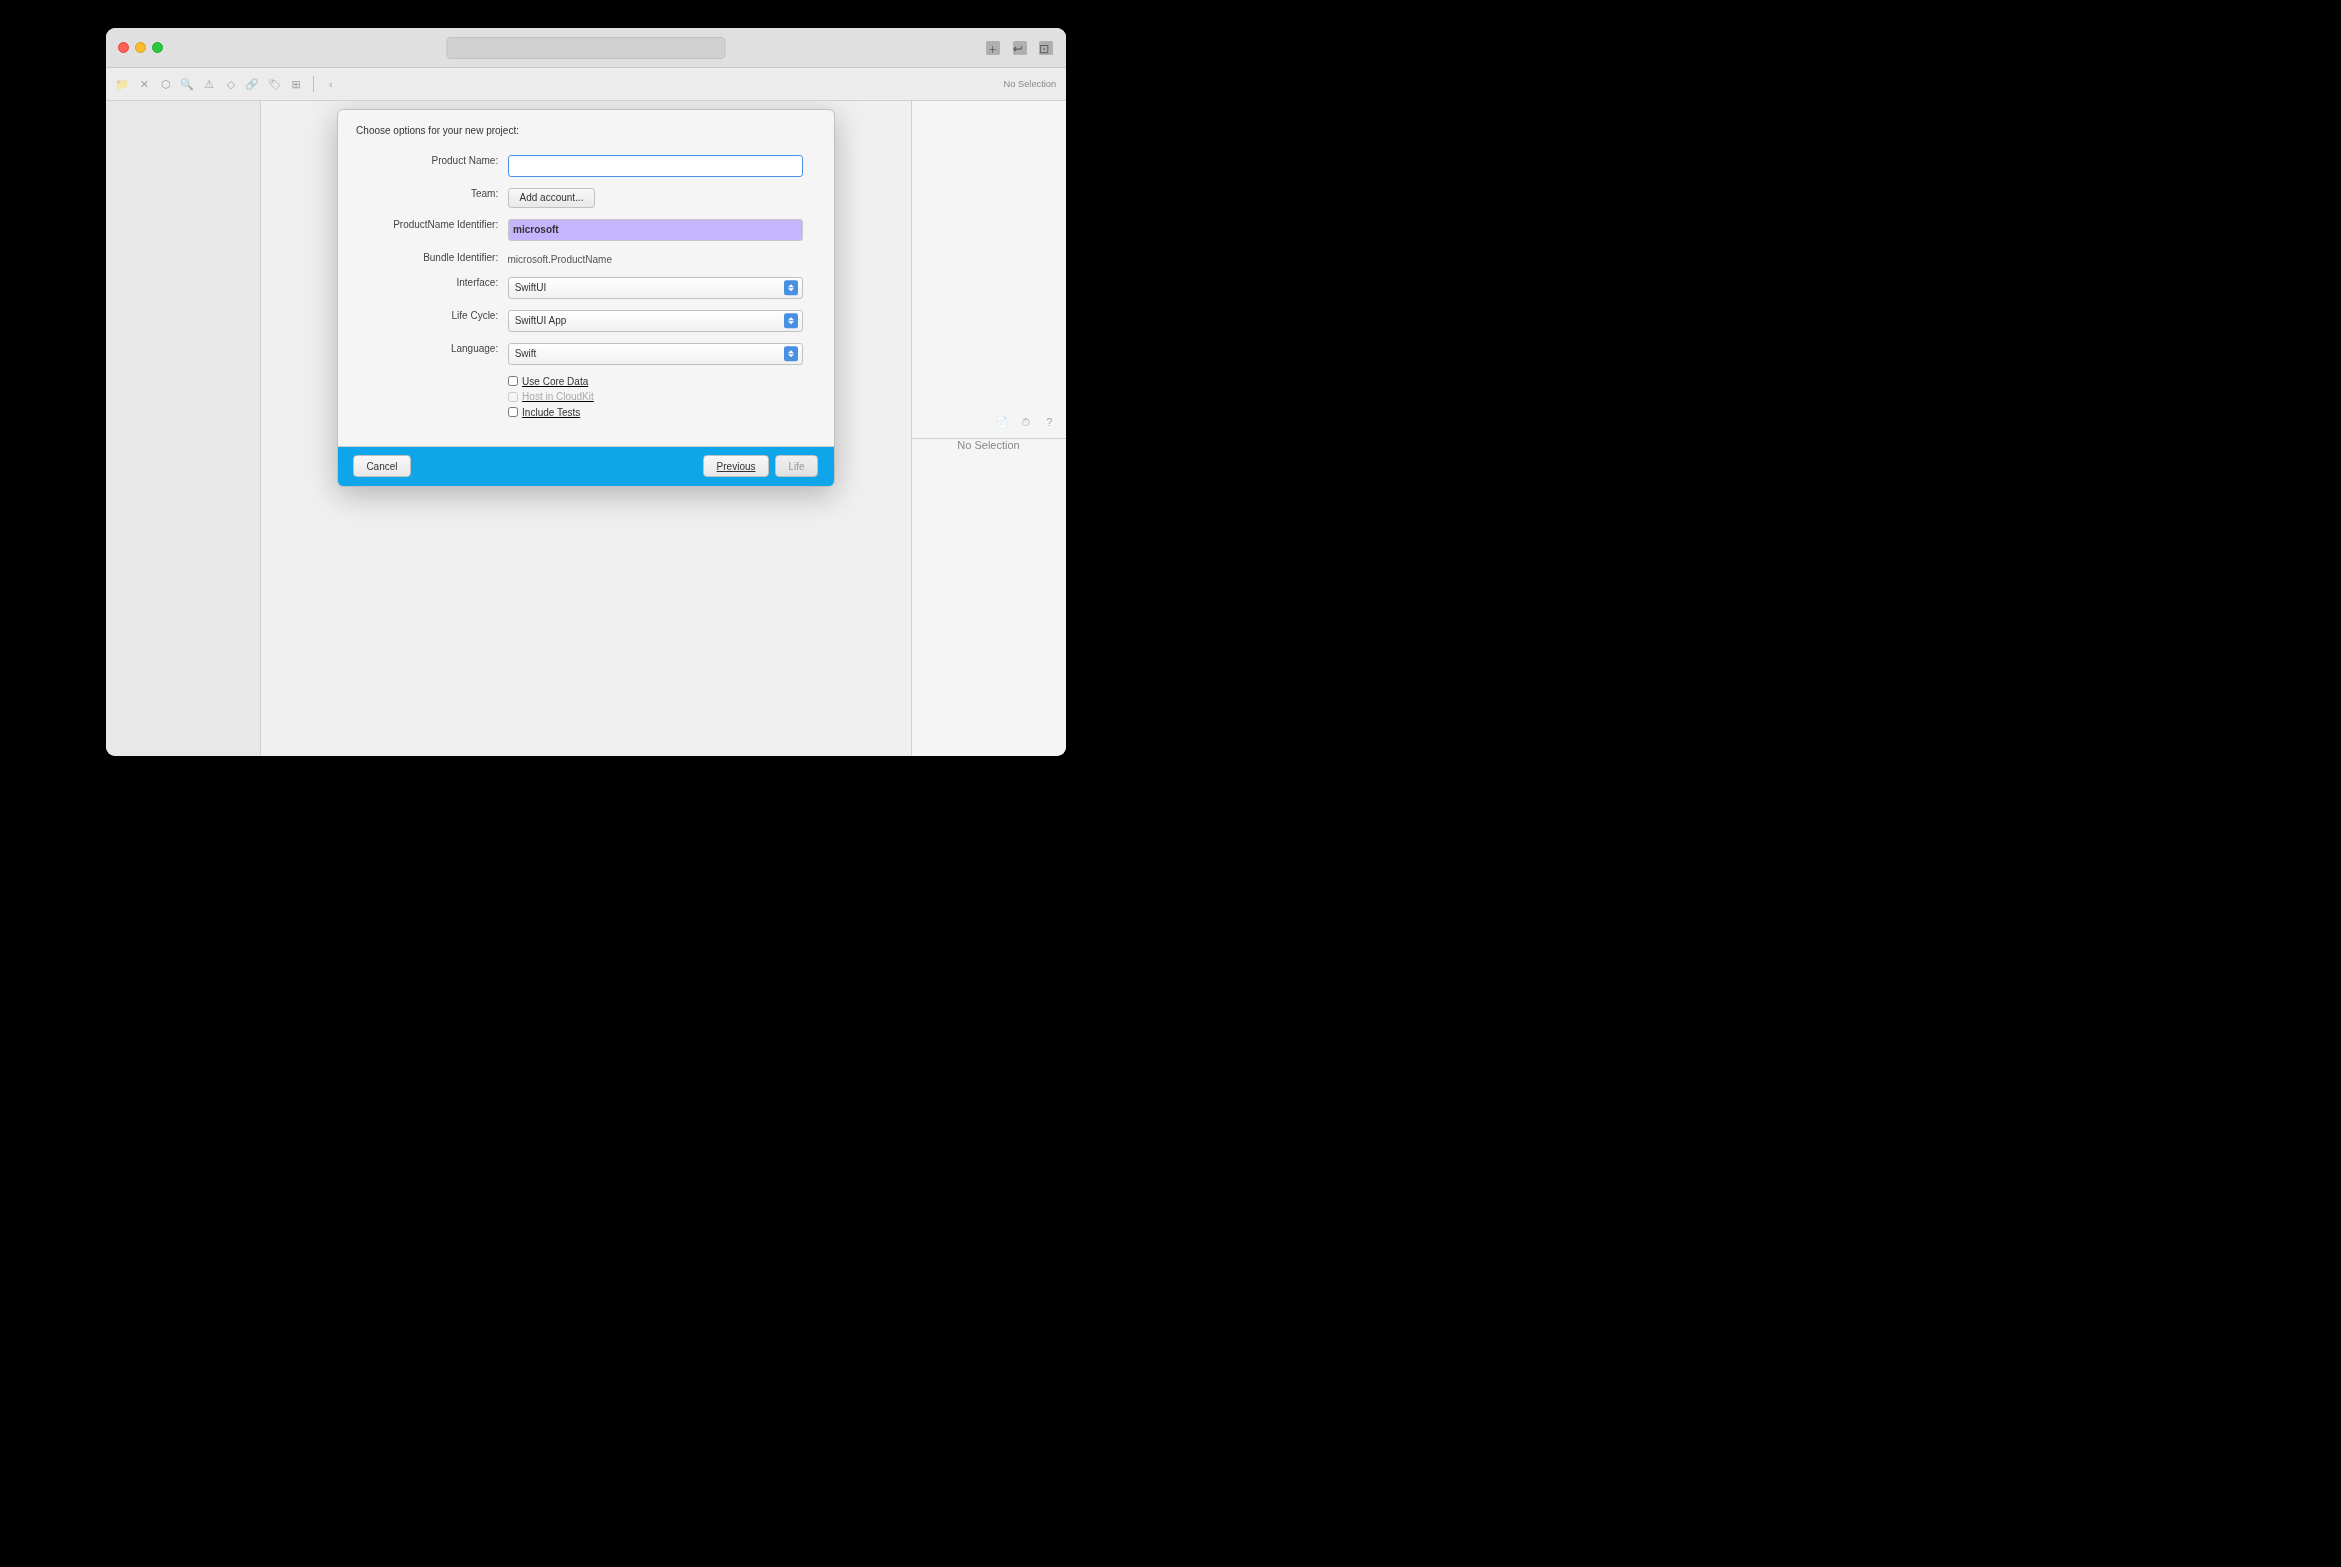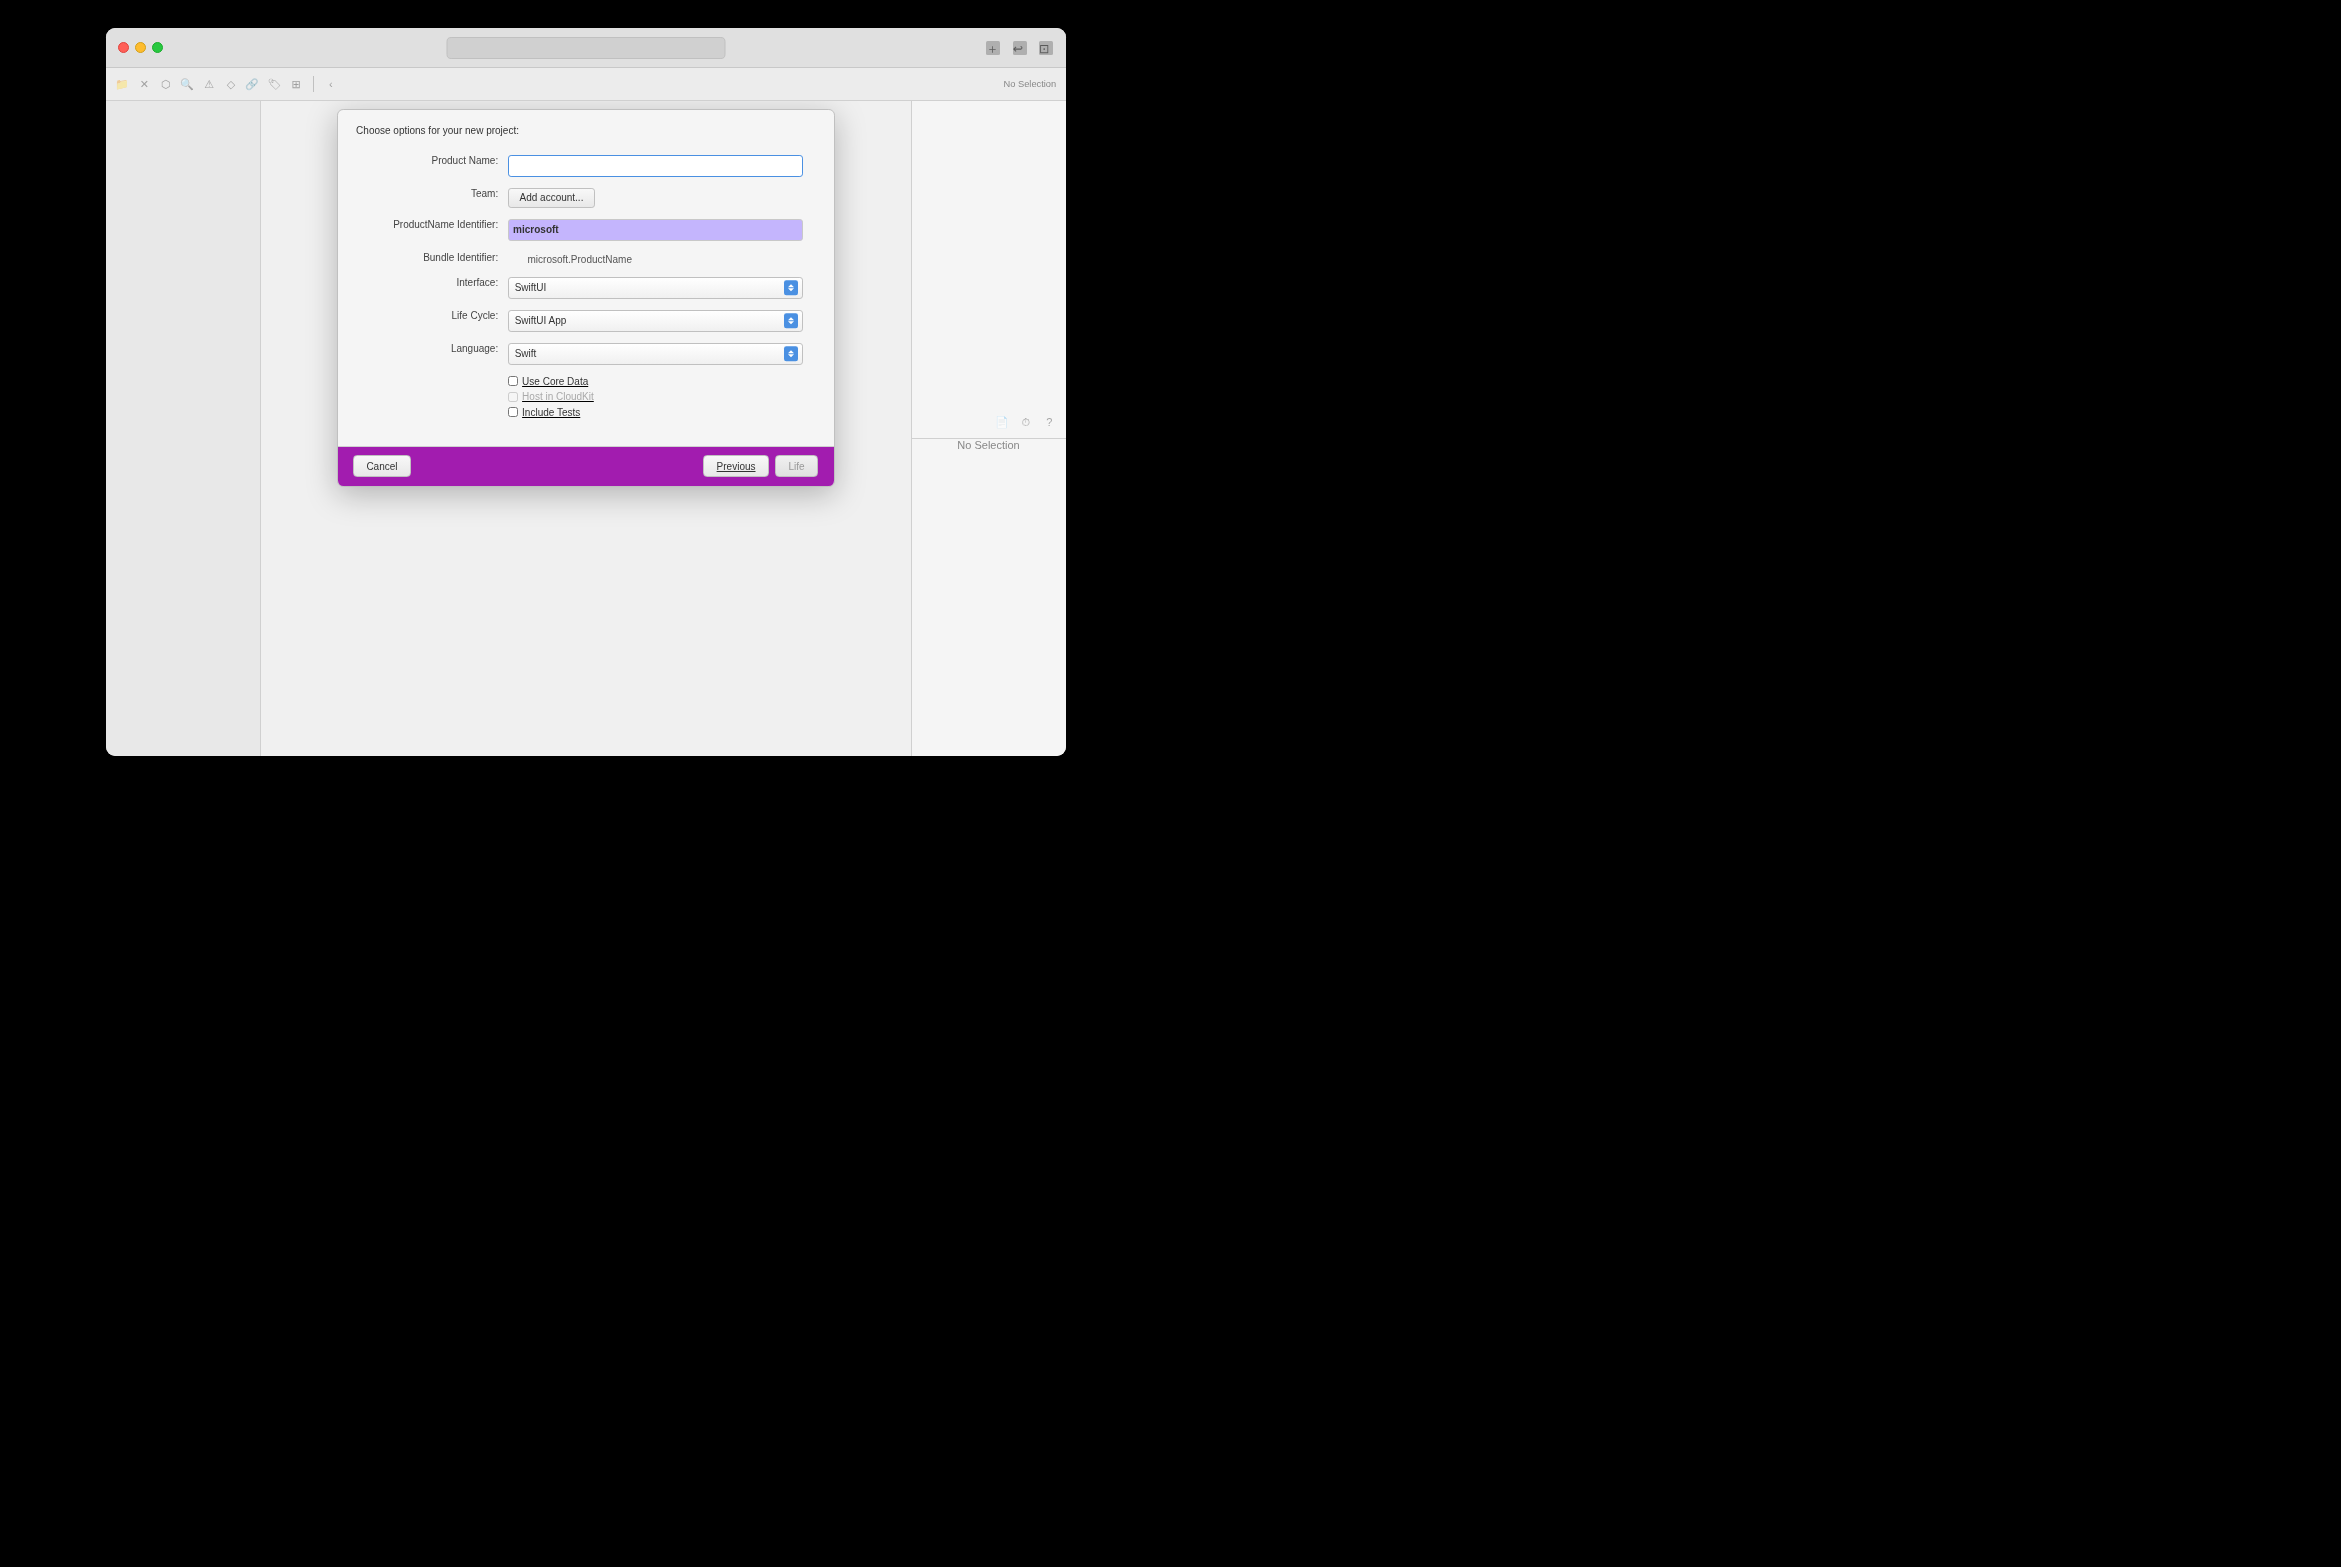--- a/index.html
+++ b/index.html
@@ -220,21 +220,20 @@
       font-size: 10px;
       outline: none;
       color: #333;
       font-weight: bold;
     }
 
     .bundle-id-text {
       font-size: 10px;
       color: #555;
       padding: 3.1px 0;
-      margin-left: 20px;
     }
 
     .add-account-btn {
       height: 20px;
       padding: 0 11px;
       background: linear-gradient(to bottom, #f8f8f8, #e8e8e8);
       border: 0.8px solid #c0c0c0;
       border-radius: 3.1px;
       font-size: 10px;
       color: #333;
@@ -322,21 +321,21 @@
       color: #aaa;
     }
 
     
     .dialog-footer {
       height: 40px;
       border-top: 0.8px solid #d0d0d0;
       display: flex;
       align-items: center;
       padding: 0 15.5px;
-      background: #a21caf;
+      background: #0ea5e9;
     }
 
     .btn-cancel {
       height: 22px;
       padding: 0 12.4px;
       background: linear-gradient(to bottom, #f8f8f8, #e8e8e8);
       border: 0.8px solid #c0c0c0;
       border-radius: 3.9px;
       font-size: 10px;
       color: #333;

